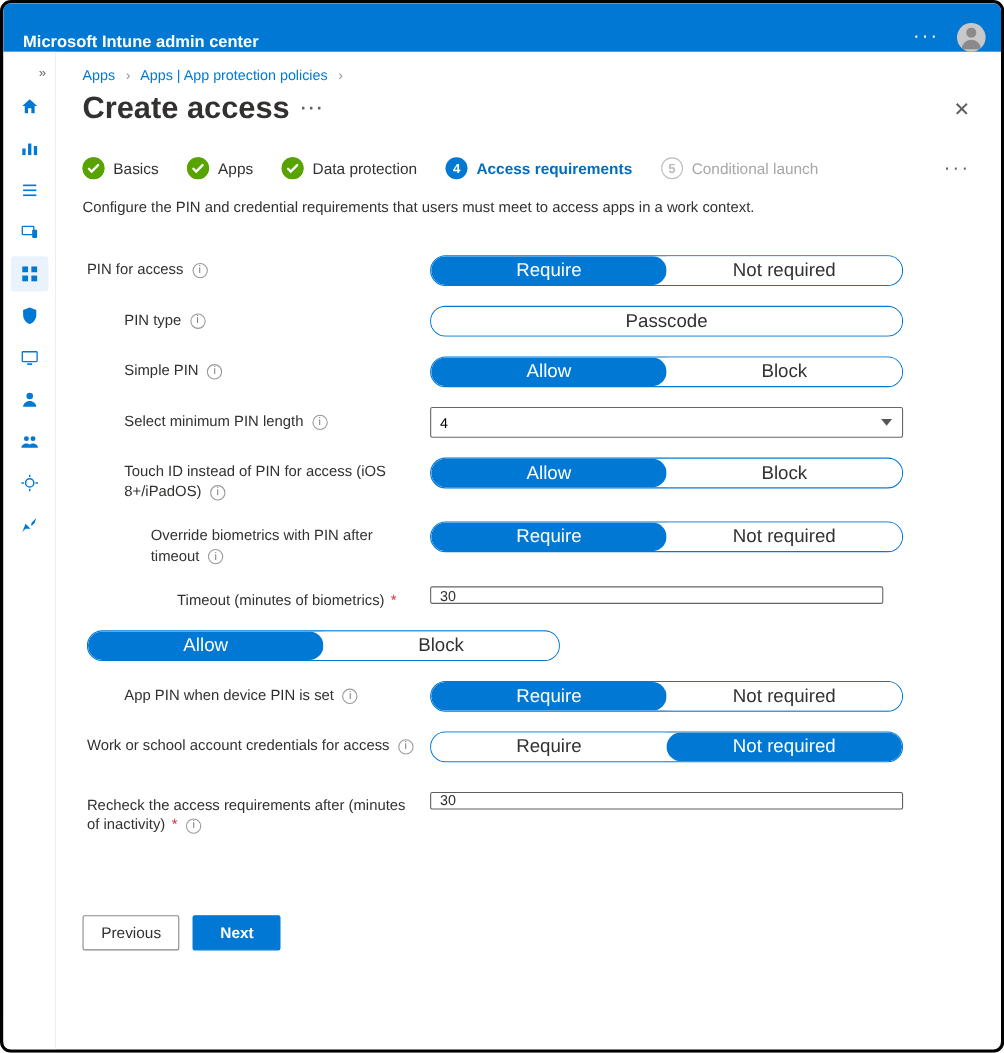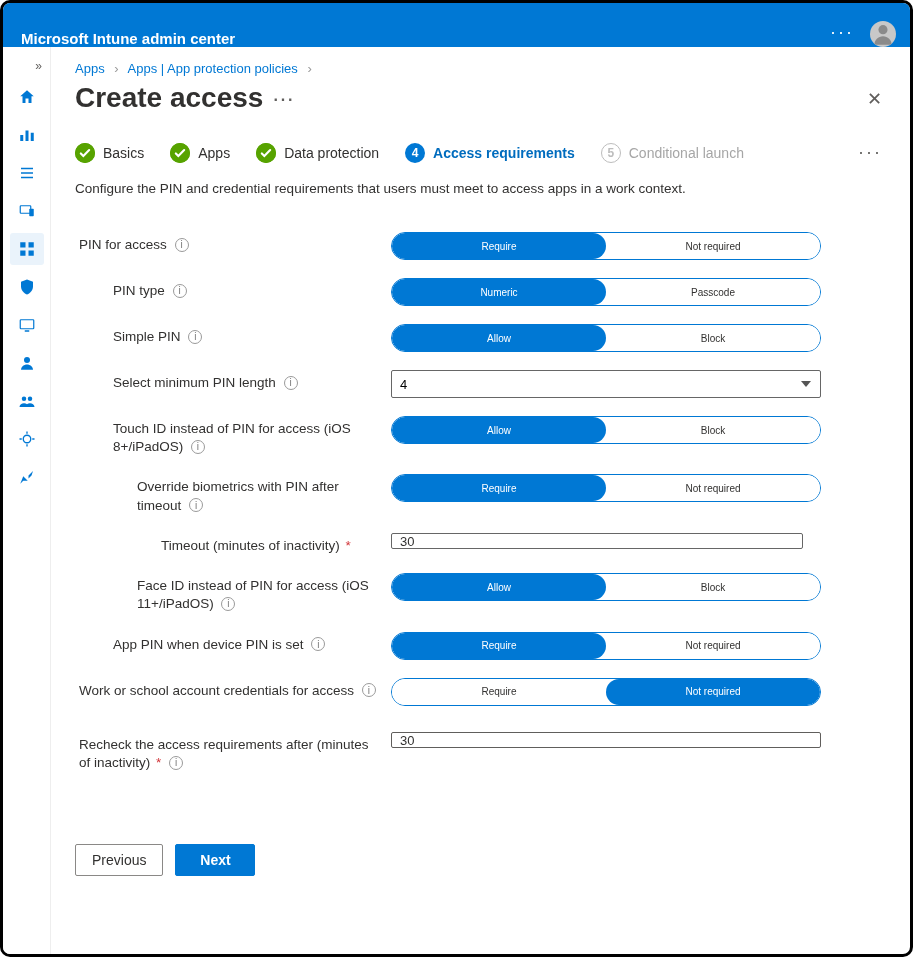--- a/index.html
+++ b/index.html
@@ -56,21 +56,21 @@
   .row{display:flex;align-items:flex-start;margin-bottom:18px;}
   .row .lbl{flex:0 0 312px;font-size:13.5px;color:var(--text);padding-top:4px;padding-right:10px;line-height:1.35;}
   .row .ctl{flex:1 1 auto;}
   .indent-1 .lbl{padding-left:34px;flex:0 0 312px;}
   .indent-2 .lbl{padding-left:58px;flex:0 0 312px;}
   .indent-3 .lbl{padding-left:82px;flex:0 0 312px;}
   .info{display:inline-flex;width:14px;height:14px;border:1px solid #9a9a9a;border-radius:50%;font-size:10px;color:#7a7a7a;align-items:center;justify-content:center;margin-left:4px;cursor:pointer;position:relative;top:-1px;}
   .req{color:#d13438;margin-left:2px;}
   
   .seg{display:inline-flex;width:430px;border:1px solid var(--brand);border-radius:18px;overflow:hidden;height:28px;background:#fff;}
-  .seg .half{flex:1;display:flex;align-items:center;justify-content:center;font-size:10px;cursor:pointer;user-select:none;}
+  .seg .half{flex:1;display:flex;align-items:center;justify-content:center;font-size:17px;cursor:pointer;user-select:none;}
   .seg .half.on{background:var(--brand);color:#fff;border-radius:18px;}
   .seg .half.off{background:#fff;color:var(--text);}
   
   .tinput{width:412px;height:16px;border:1px solid #666;border-radius:2px;padding:0 8px;font-size:13px;color:var(--text);}
   .tinput[disabled]{background:var(--disabled-bg);color:#888;border-color:#c8c8c8;}
   
   .sel{width:430px;height:28px;border:1px solid #666;border-radius:2px;padding:0 26px 0 8px;font-size:13px;background:#fff;appearance:none;position:relative;}
   .sel-wrap{position:relative;display:inline-block;}
   .sel-wrap::after{content:"";position:absolute;right:10px;top:11px;width:0;height:0;border-left:5px solid transparent;border-right:5px solid transparent;border-top:6px solid #555;pointer-events:none;}
   
@@ -239,21 +239,20 @@
               <div class="half on">Require</div>
               <div class="half off">Not required</div>
             </div>
           </div>
         </div>
 
         <div class="row indent-1">
           <div class="lbl"><span>PIN type</span> <span class="info">i</span></div>
           <div class="ctl">
             <div class="seg">
-              <div class="half on">Numeric</div>
               <div class="half off">Passcode</div>
             </div>
           </div>
         </div>
 
         <div class="row indent-1">
           <div class="lbl"><span>Simple PIN</span> <span class="info">i</span></div>
           <div class="ctl">
             <div class="seg">
               <div class="half on">Allow</div>
@@ -287,28 +286,27 @@
           <div class="lbl"><span>Override biometrics with PIN after timeout</span> <span class="info">i</span></div>
           <div class="ctl">
             <div class="seg">
               <div class="half on">Require</div>
               <div class="half off">Not required</div>
             </div>
           </div>
         </div>
 
         <div class="row indent-3">
-          <div class="lbl"><span>Timeout (minutes of inactivity)</span><span class="req"> *</span></div>
+          <div class="lbl"><span>Timeout (minutes of biometrics)</span><span class="req"> *</span></div>
           <div class="ctl">
             <input class="tinput" type="text" value="30" style="">
           </div>
         </div>
 
         <div class="row indent-2">
-          <div class="lbl"><span>Face ID instead of PIN for access (iOS 11+/iPadOS)</span> <span class="info">i</span></div>
           <div class="ctl">
             <div class="seg">
               <div class="half on">Allow</div>
               <div class="half off">Block</div>
             </div>
           </div>
         </div>
 
 
 

